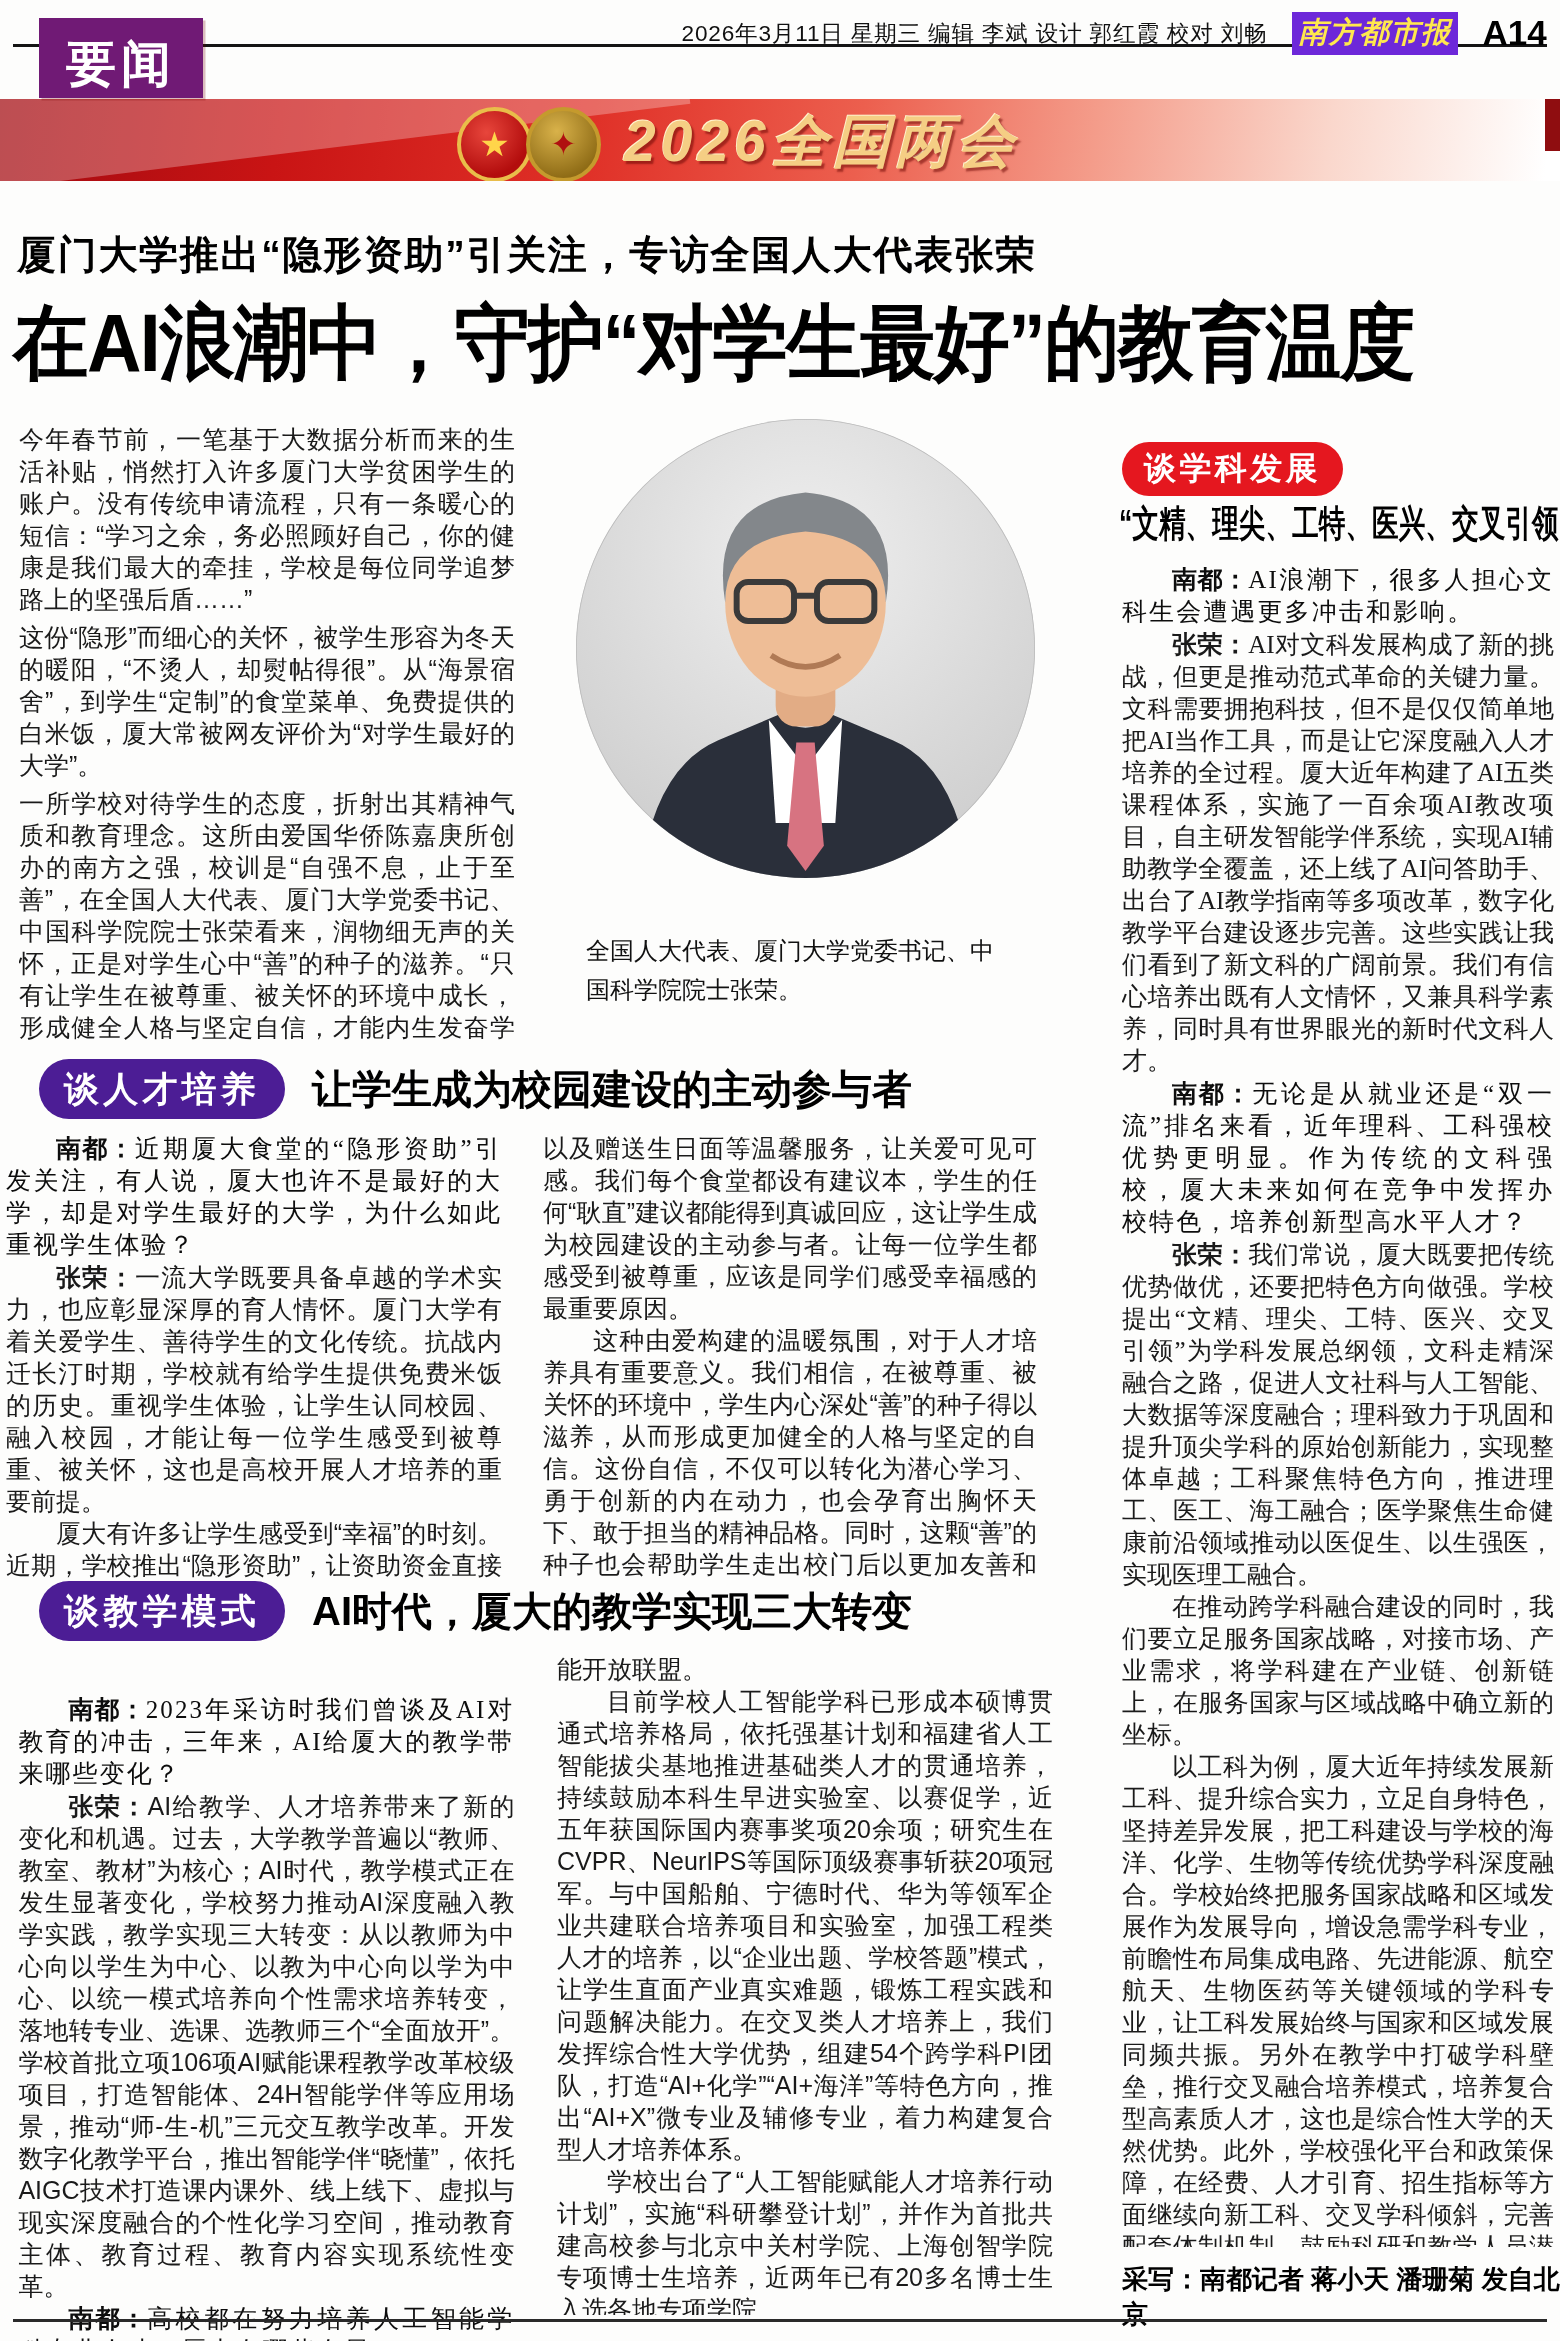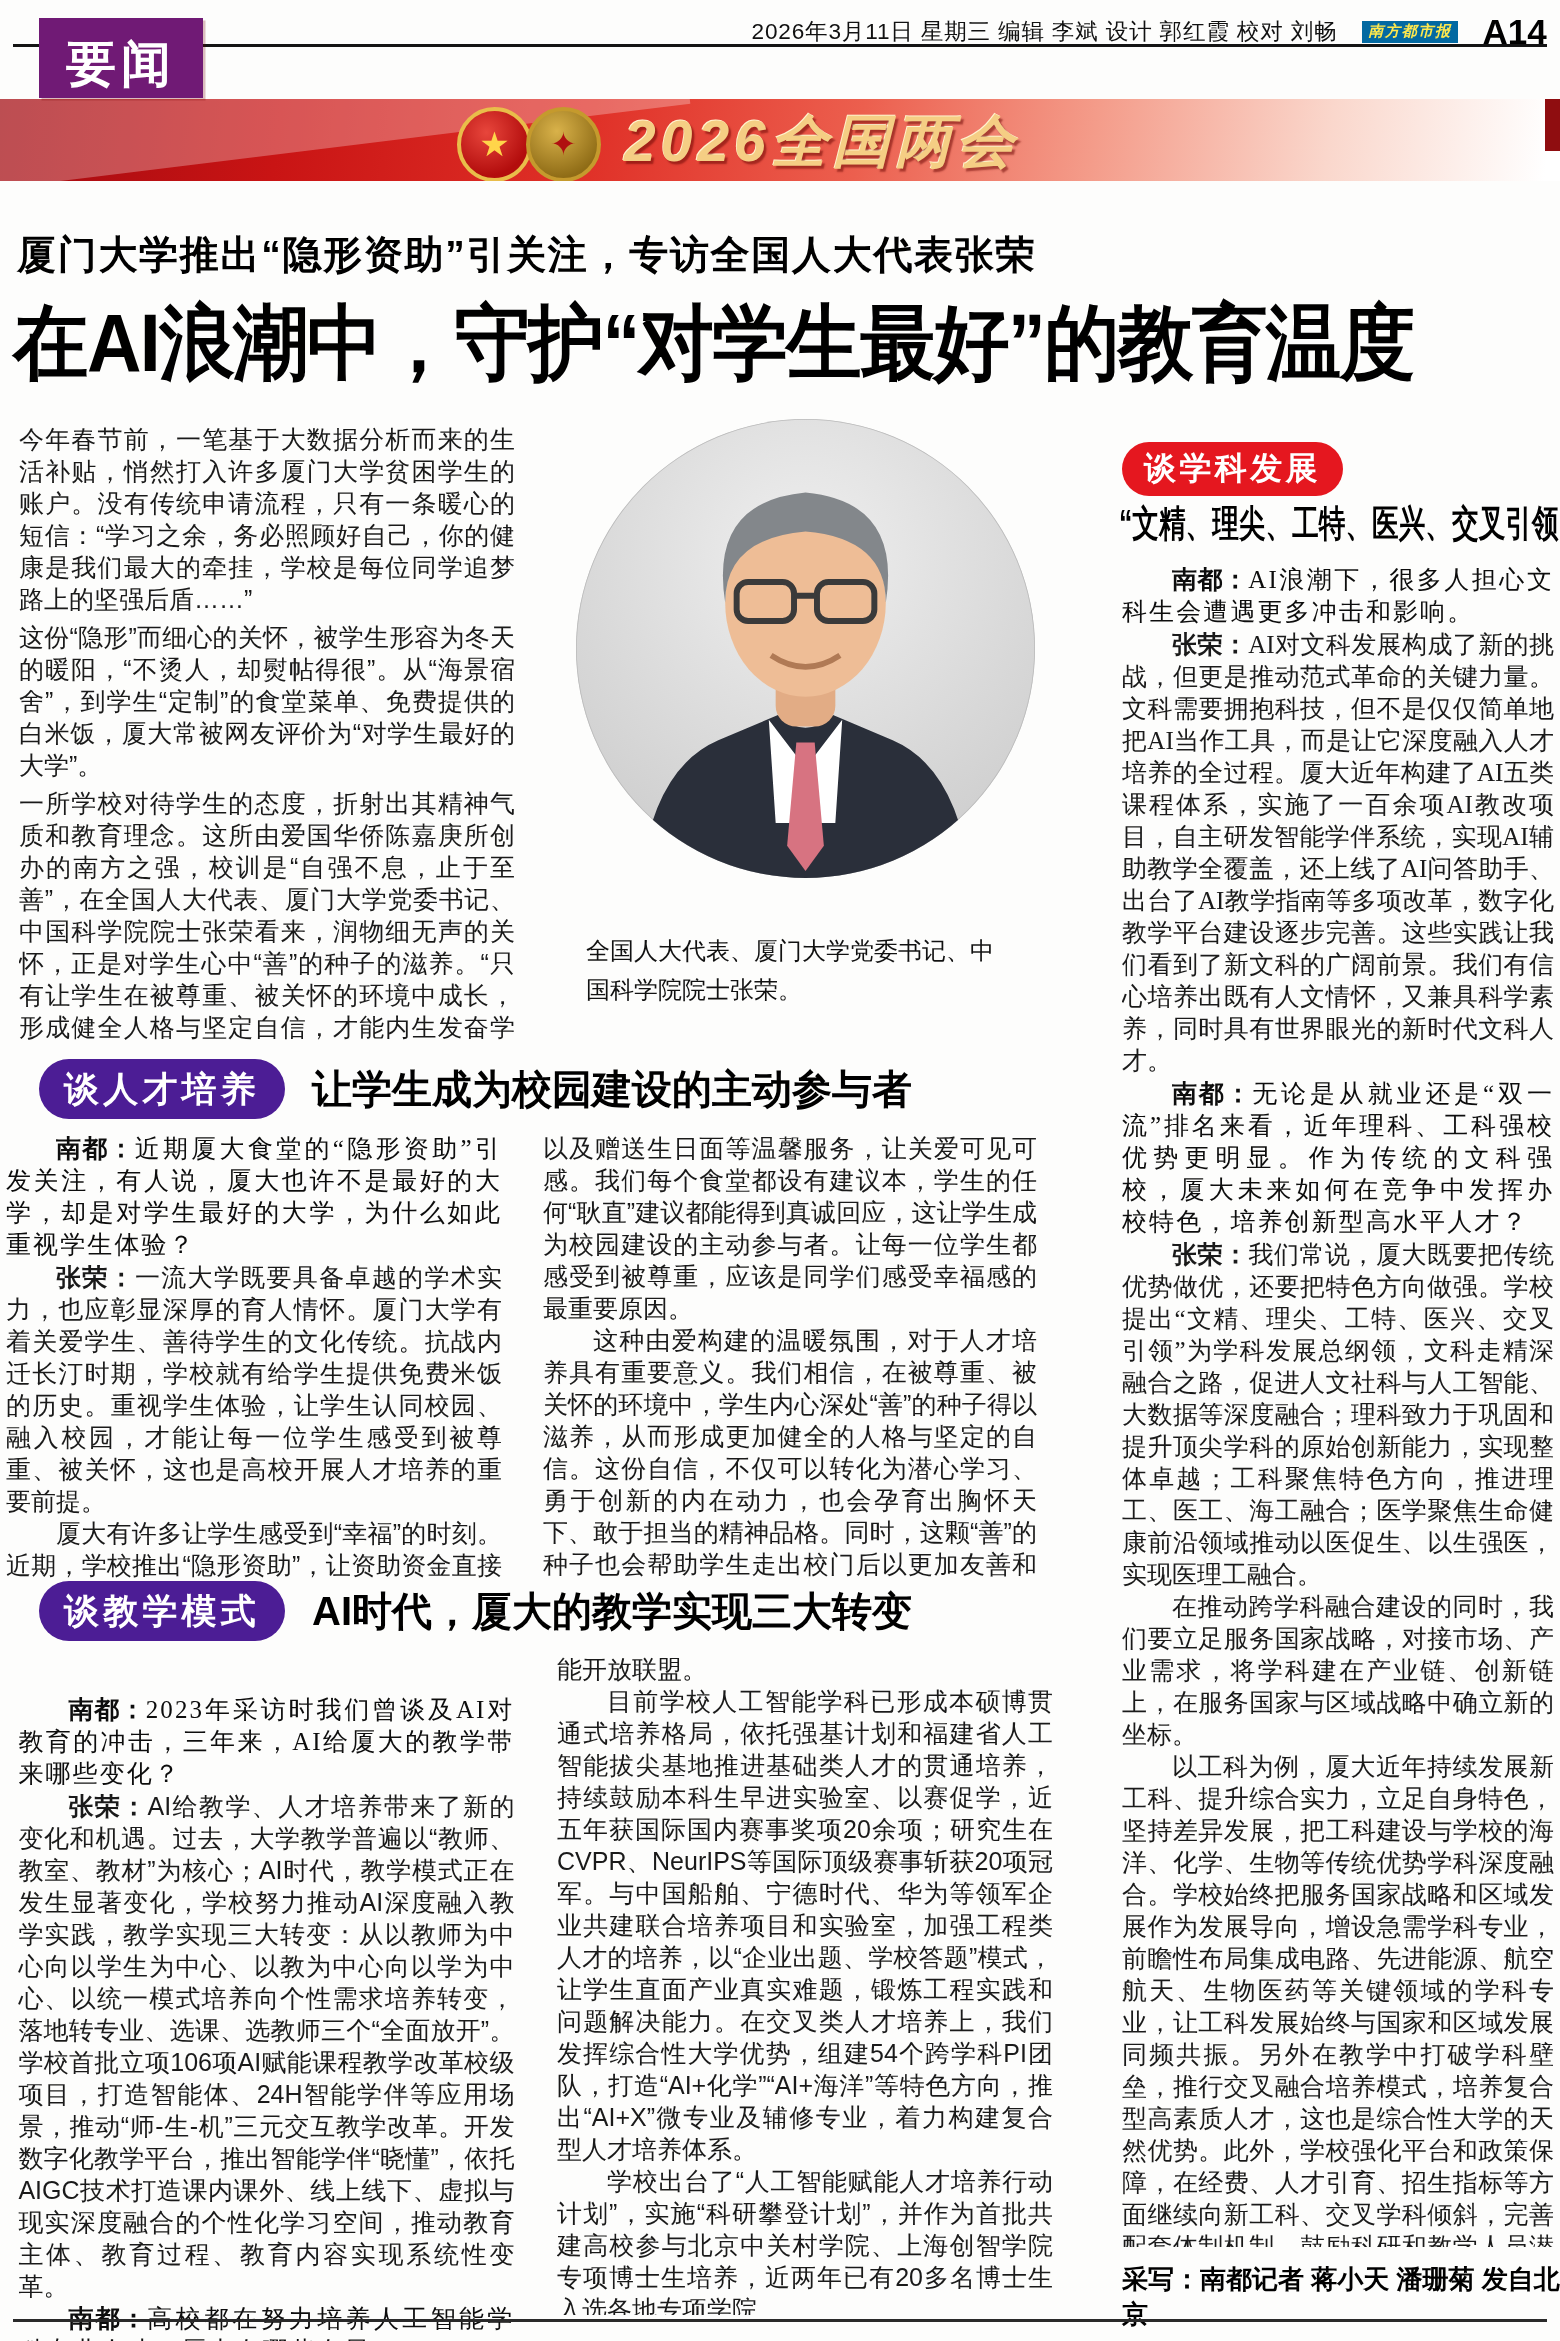--- a/index.html
+++ b/index.html
@@ -6,22 +6,22 @@
   .page{position:relative;width:1560px;height:2342px;background:#fdfdfc;margin:0 auto;overflow:hidden;
         font-family:"Liberation Sans",sans-serif;color:#1a1a1a;}
   
   .top-rule{position:absolute;top:44px;left:13.4px;width:1534px;height:2.5px;background:#141414;}
   .bottom-rule{position:absolute;top:2319px;left:13.4px;width:1534px;height:2.5px;background:#2a2a2a;}
   .yw-box{position:absolute;top:18.4px;left:39px;width:164px;height:80px;background:#701a75;
           color:#fff;font-size:50px;font-weight:800;display:flex;align-items:flex-end;justify-content:center;
           letter-spacing:5px;box-shadow:2.5px 2.5px 0 rgba(120,0,0,.25);z-index:5;}
   .dateline-wrap{position:absolute;top:11.7px;right:13.4px;display:flex;align-items:center;gap:24px;z-index:4;}
   .dateline{font-size:22.6px;color:#111;letter-spacing:0.8px;}
-  .paper-logo{background:#0369a1;color:#ffe84d;font-family:Liberation Serif, serif;font-weight:700;
-              font-size:15px;padding:1.7px 6.7px;letter-spacing:1.7px;font-style:italic;}
+  .paper-logo{background:#6d28d9;color:#ffe84d;font-family:Liberation Serif, serif;font-weight:700;
+              font-size:29px;padding:1.7px 6.7px;letter-spacing:1.7px;font-style:italic;}
   .page-no{font-size:35px;font-weight:900;color:#000;}
   
   .banner{position:absolute;top:99px;left:0;width:1560px;height:82px;
           background:linear-gradient(98deg,#a30a10 0%,#c91414 18%,#e03128 38%,#ec5f4e 55%,#f49c8a 70%,#fad7cc 85%,#ffffff 99%);
           overflow:hidden;}
   .banner::before{content:"";position:absolute;left:-67px;top:-50px;width:754px;height:101px;
           background:rgba(255,255,255,.28);transform:rotate(-7deg);}
   .emblem{position:absolute;border-radius:50%;display:flex;align-items:center;justify-content:center;}
   .emblem-national{top:7.5px;left:457px;width:67px;height:67px;background:radial-gradient(circle at 38% 32%,#e8463c,#b30d0d 70%);
           border:4.2px solid #e9bd4a;color:#ffd54a;font-size:34px;}

